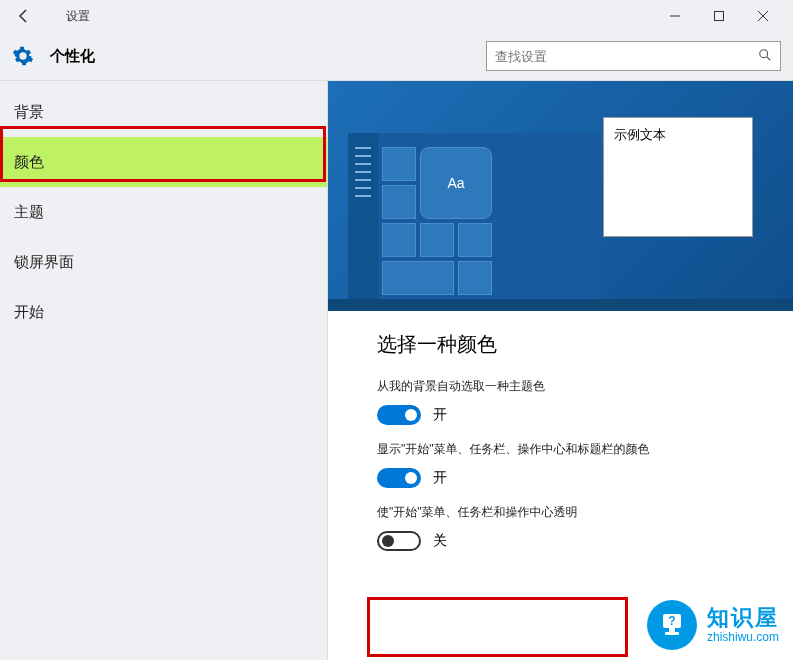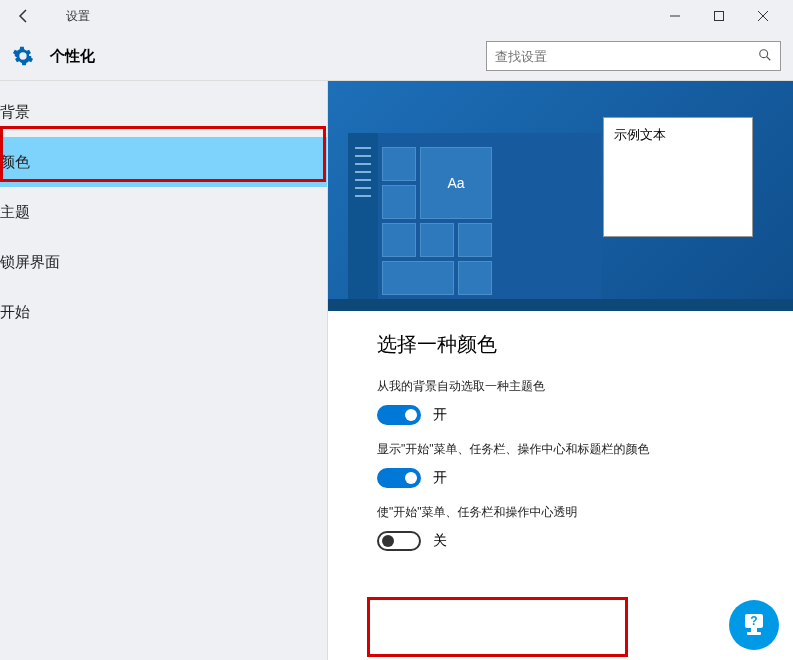--- a/index.html
+++ b/index.html
@@ -16,34 +16,34 @@
 .header { height:48px; display:flex; align-items:center; padding:0 12px; }
 .gear { width:22px; height:22px; display:flex; align-items:center; justify-content:center; color:#0066b4; }
 .header-title { font-size:15px; font-weight:bold; margin-left:16px; }
 .search-wrap { margin-left:auto; width:295px; height:30px; border:1px solid #999; background:#fff; display:flex; align-items:center; padding:0 8px; }
 .search-wrap input { flex:1; border:none; outline:none; font-size:13px; background:transparent; }
 .search-ic { color:#555; font-size:13px; }
 
 
 .main { display:flex; height:calc(100% - 80px); border-top:1px solid #ddd; }
 .sidebar { width:327px; padding-top:6px; position:relative; }
-.sb-item { height:50px; display:flex; align-items:center; padding-left:0; font-size:15px; color:#222; cursor:pointer; position:relative; }
-.sb-item.selected { background:#7dd3fc; }
+.sb-item { height:50px; display:flex; align-items:center; padding-left:14px; font-size:15px; color:#222; cursor:pointer; position:relative; }
+.sb-item.selected { background:#bef264; }
 .hl-red { position:absolute; border:3px solid #d40000; pointer-events:none; }
 
 .content { flex:1; background:#fff; border-left:1px solid #ddd; padding:0; display:flex; flex-direction:column; overflow:hidden; }
 
 
 .preview { width:100%; height:230px; background:linear-gradient(135deg,#1d6fb8 0%,#0f4e8c 100%); position:relative; overflow:hidden; }
 .prev-window { position:absolute; left:20px; top:52px; width:253px; height:177px; background:#175a9e; }
 .prev-sidebar { position:absolute; left:0; top:0; width:30px; height:100%; background:#0f548f; display:flex; flex-direction:column; gap:6px; padding:14px 7px; }
 .prev-line { height:2px; background:#7fb3dd; width:16px; }
 .prev-tiles { position:absolute; left:34px; top:14px; }
 .prev-tile { position:absolute; background:#2e79bb; border:1px solid #4a8fc8; }
-.prev-aa { color:#fff; font-size:14px; display:flex; align-items:center; justify-content:center; }
+.prev-aa { color:#fff; font-size:14px; display:flex; align-items:center; justify-content:center;border-radius:9px; }
 .sample-box { position:absolute; right:40px; top:36px; width:150px; height:120px; background:#fff; border:1px solid #999; padding:8px 10px; font-size:13px;margin-left:12px; }
 .prev-taskbar { position:absolute; left:0; right:0; bottom:0; height:12px; background:#0e4879; }
 
 
 .settings { padding:20px 24px 10px 18px;margin-left:31px; }
 .sec-title { font-size:20px; margin-bottom:20px; }
 .sett-row { margin-bottom:16px; }
 .sett-label { font-size:12px; color:#222; margin-bottom:10px; }
 .toggle-row { display:flex; align-items:center; gap:12px; }
 .toggle { width:44px; height:20px; border-radius:10px; position:relative; cursor:pointer; }
@@ -203,13 +203,17 @@
 
 <div class="watermark">
   <div class="wm-circle">
     <svg width="30" height="30" viewBox="0 0 30 30">
         <rect x="6" y="4" width="18" height="14" rx="2" fill="#fff"></rect>
         <rect x="12" y="18" width="6" height="4" fill="#fff"></rect>
         <rect x="8" y="22" width="14" height="3" rx="1" fill="#fff"></rect>
         <text x="15" y="15" text-anchor="middle" fill="#0099e5" font-size="12" font-weight="bold">?</text>
       </svg>
   </div>
+  <div class="wm-txt">
+    <span class="wm-big">知识屋</span>
+    <span class="wm-small">zhishiwu.com</span>
+  </div>
 </div>
 
 </body></html>

